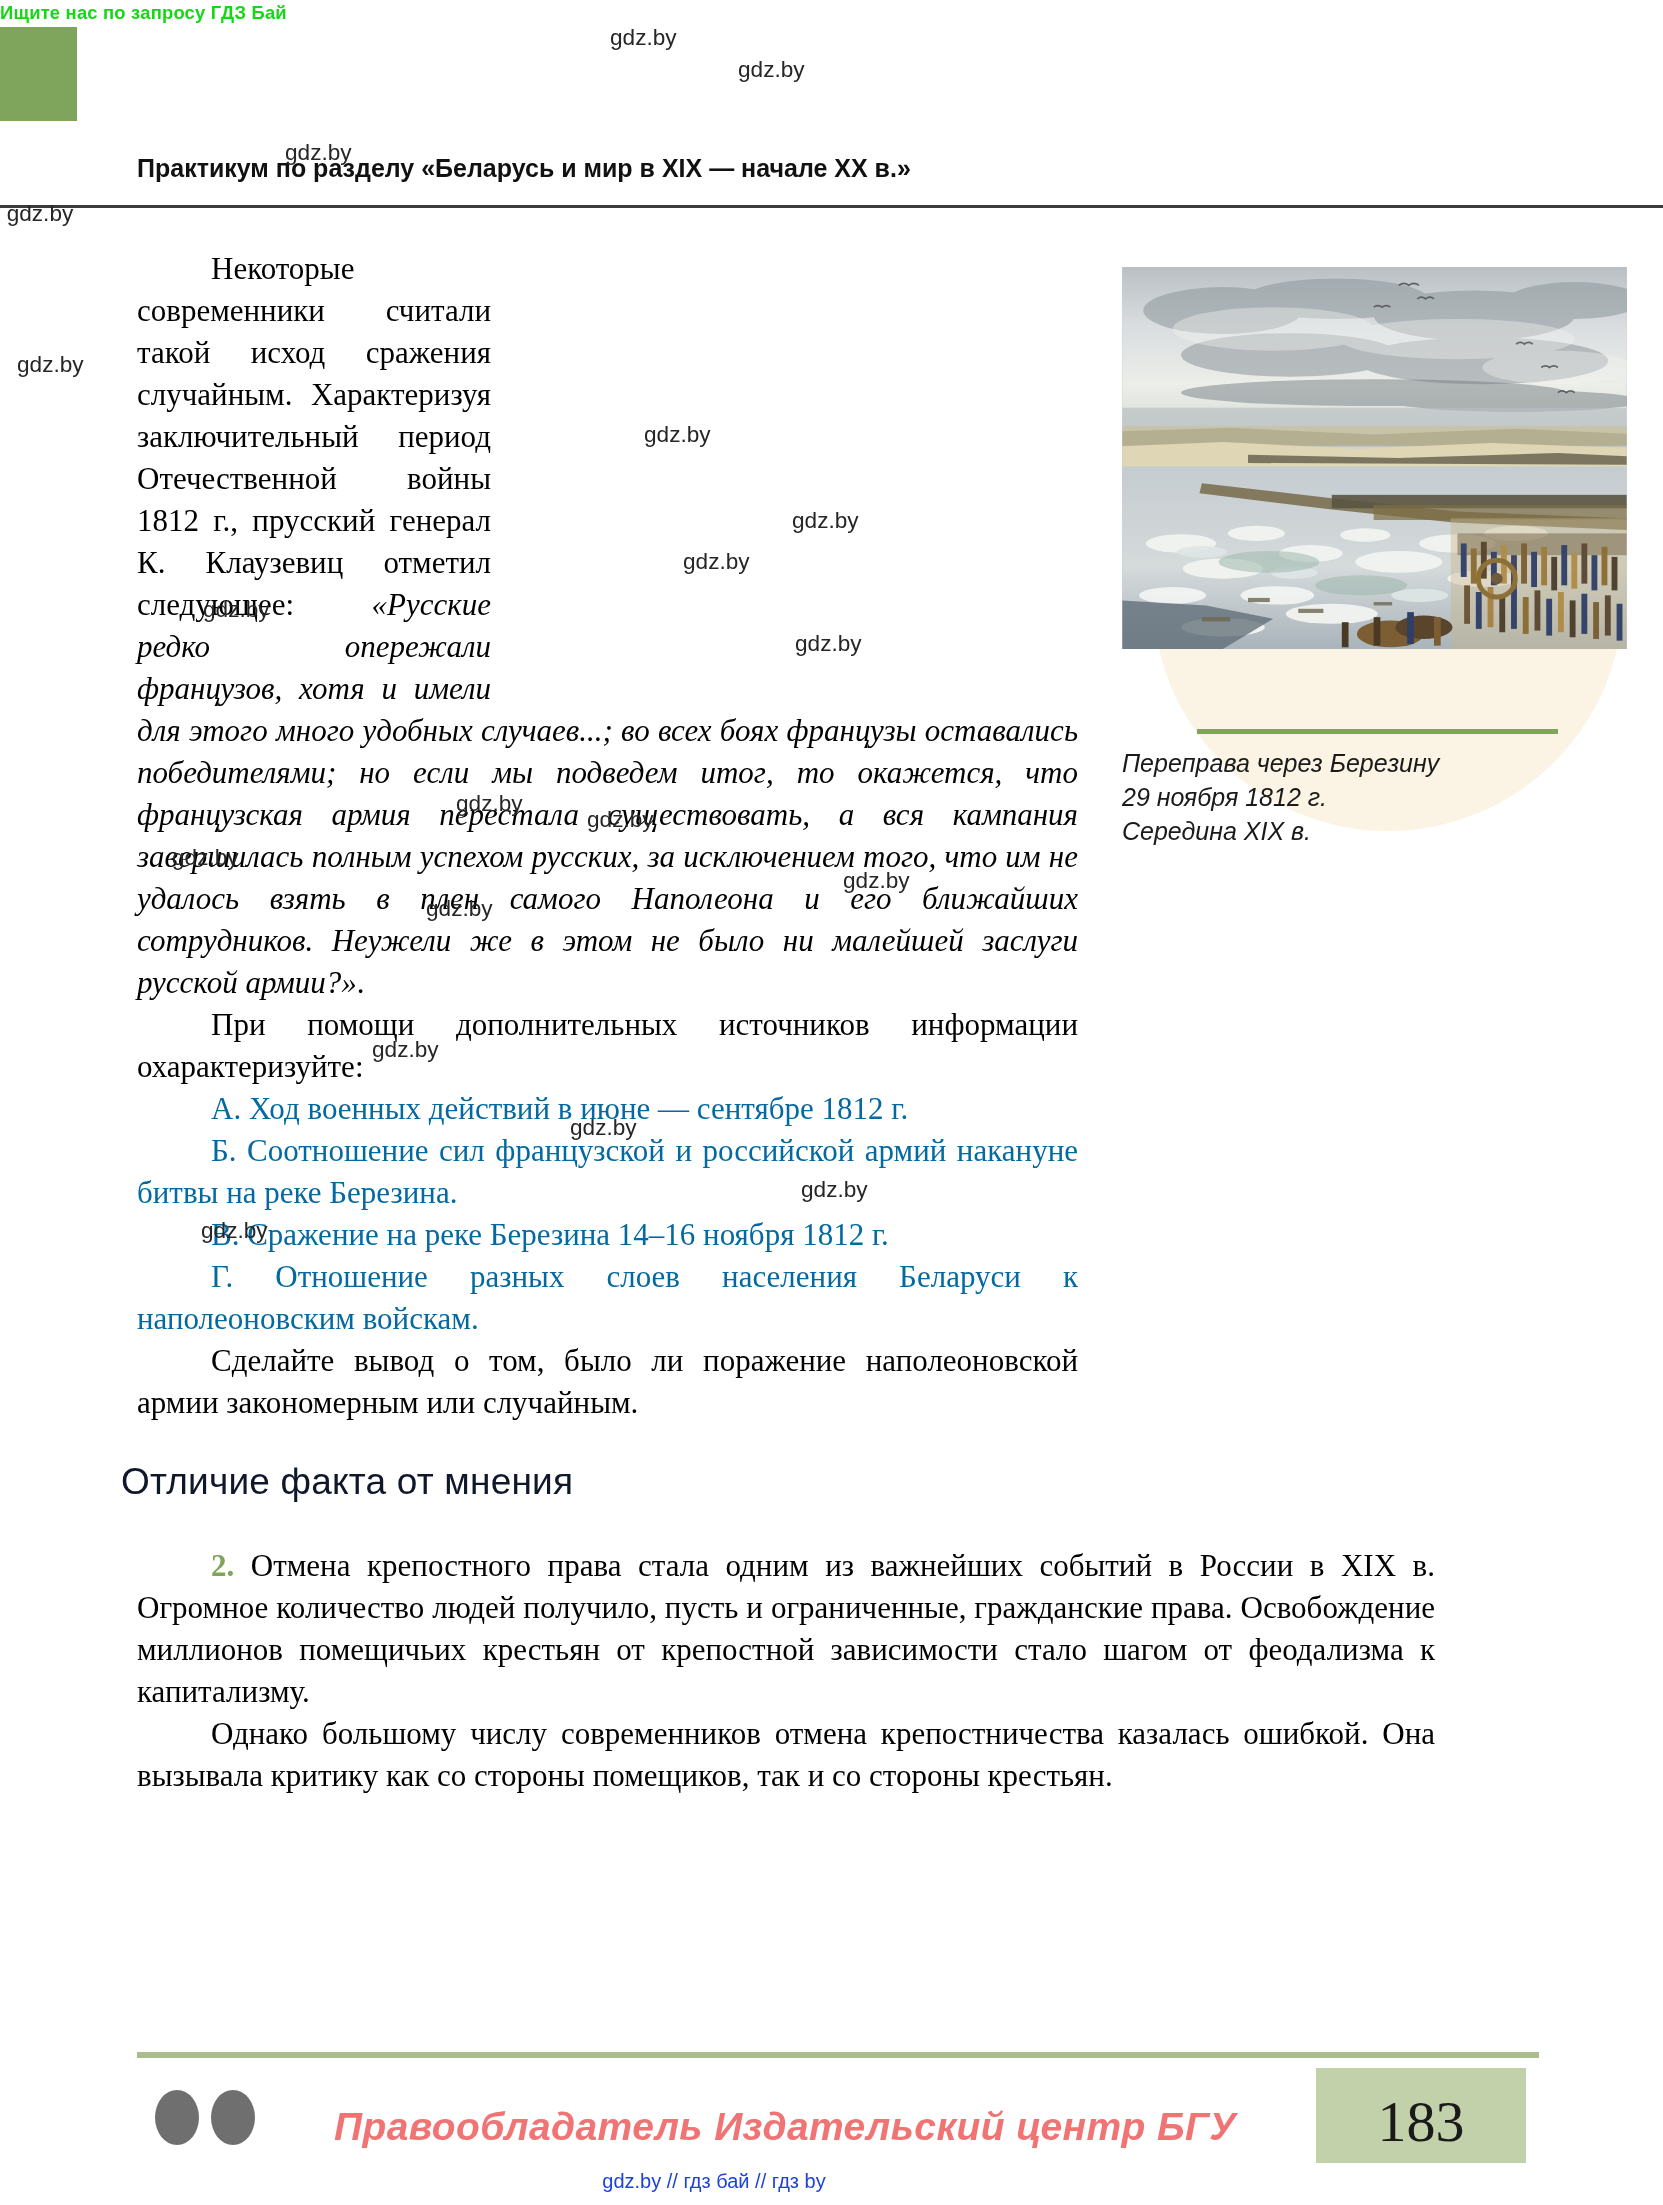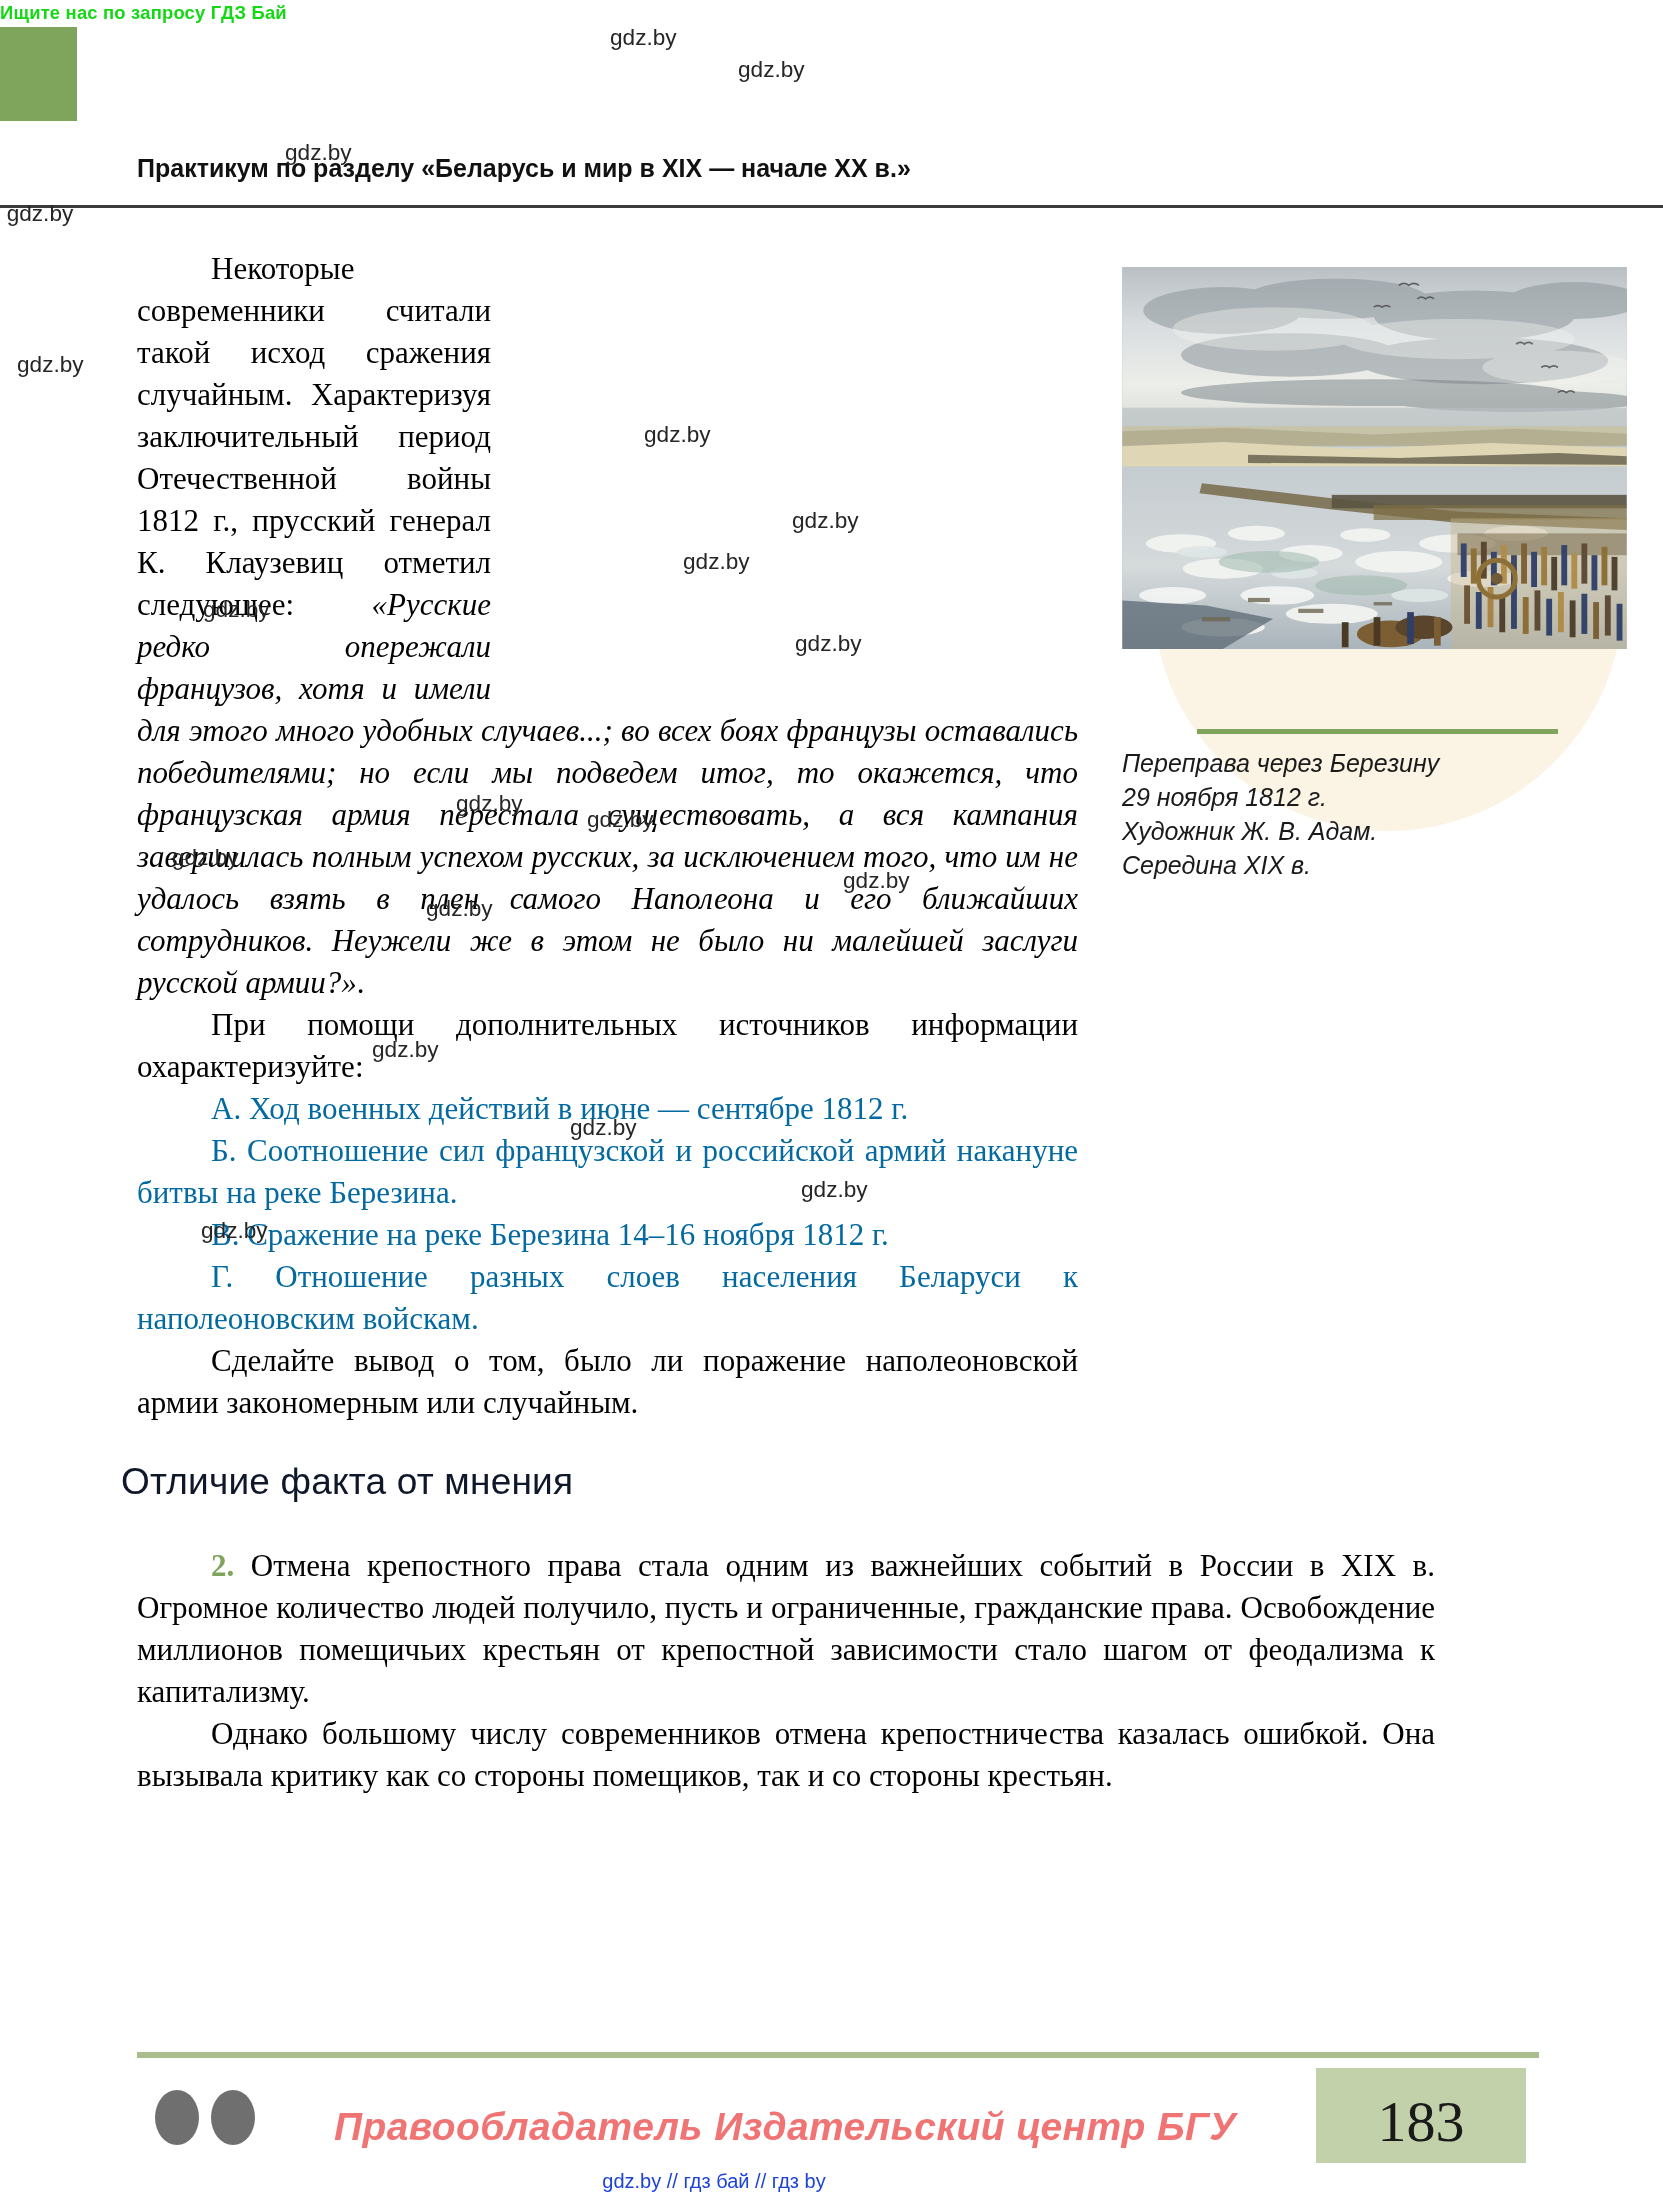--- a/index.html
+++ b/index.html
@@ -408,21 +408,20 @@
           <path d="M520 150 q5 -4 10 0 q5 -4 10 0"></path>
         </g>
       </svg>
     </div>
 
     <div class="cap-rule"></div>
 
     <div class="caption">
       <div>Переправа через Березину</div>
       <div>29 ноября 1812 г.</div>
-      <div>Художник Ж. В. Адам.</div>
       <div>Середина XIX в.</div>
     </div>
   </div>
 
   <div class="col">
     <div class="float-spacer"></div>
 
     <p class="para"><span>Некоторые современники считали такой исход сражения случайным. Характеризуя заключительный период Отечественной войны 1812 г., прусский генерал К. Клаузевиц отметил следующее: </span><span class="quote-it">«Русские редко опережали французов, хотя и имели для этого много удобных случаев...; во всех боях французы оставались победителями; но если мы подведем итог, то окажется, что французская армия перестала существовать, а вся кампания завершилась полным успехом русских, за исключением того, что им не удалось взять в плен самого Наполеона и его ближайших сотрудников. Неужели же в этом не было ни малейшей заслуги русской армии?»</span><span>.</span></p>
 
     <p class="para">При помощи дополнительных источников информации охарактеризуйте:</p>

